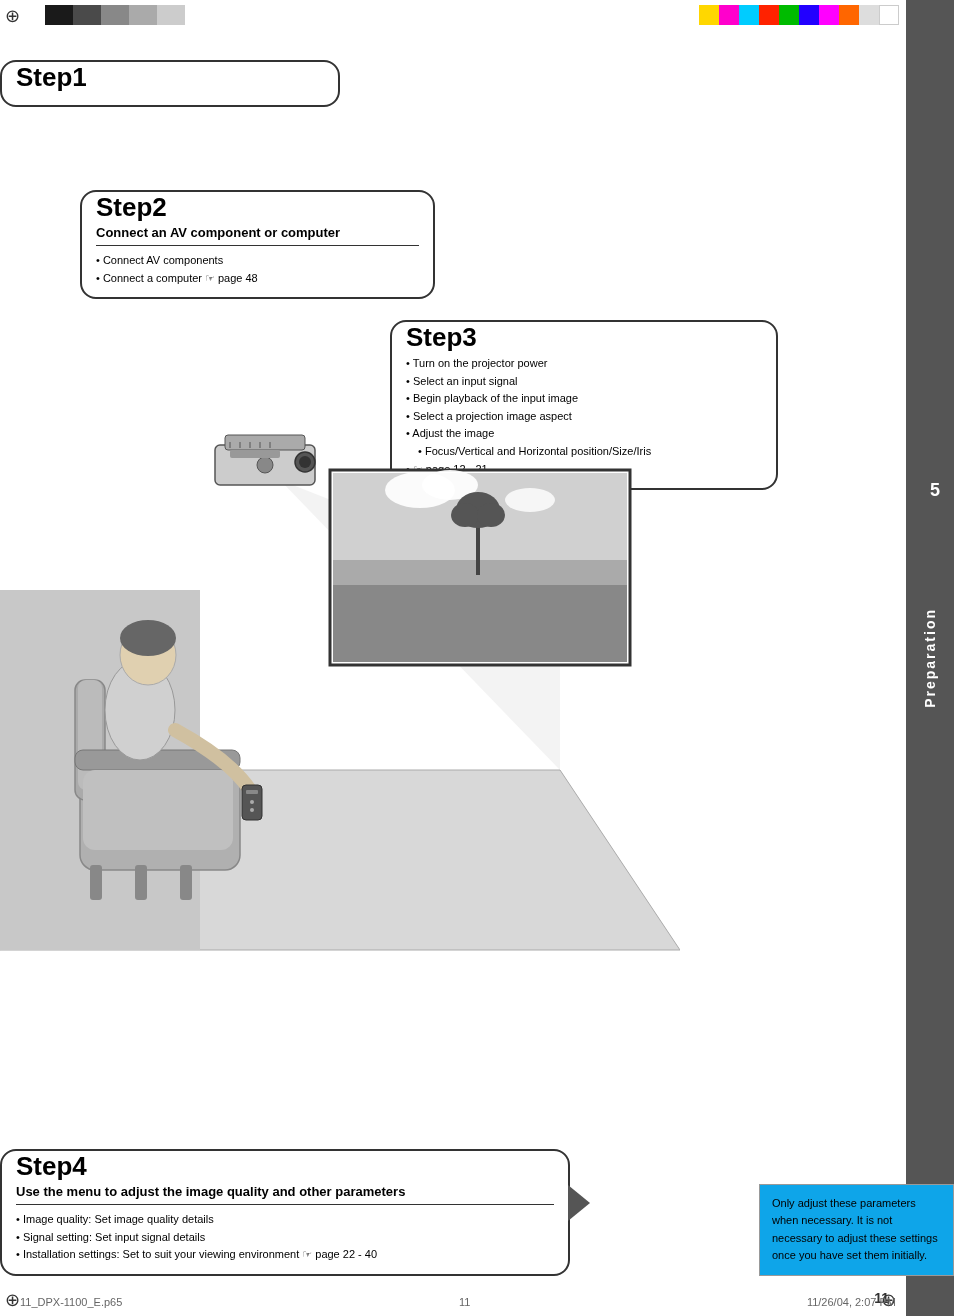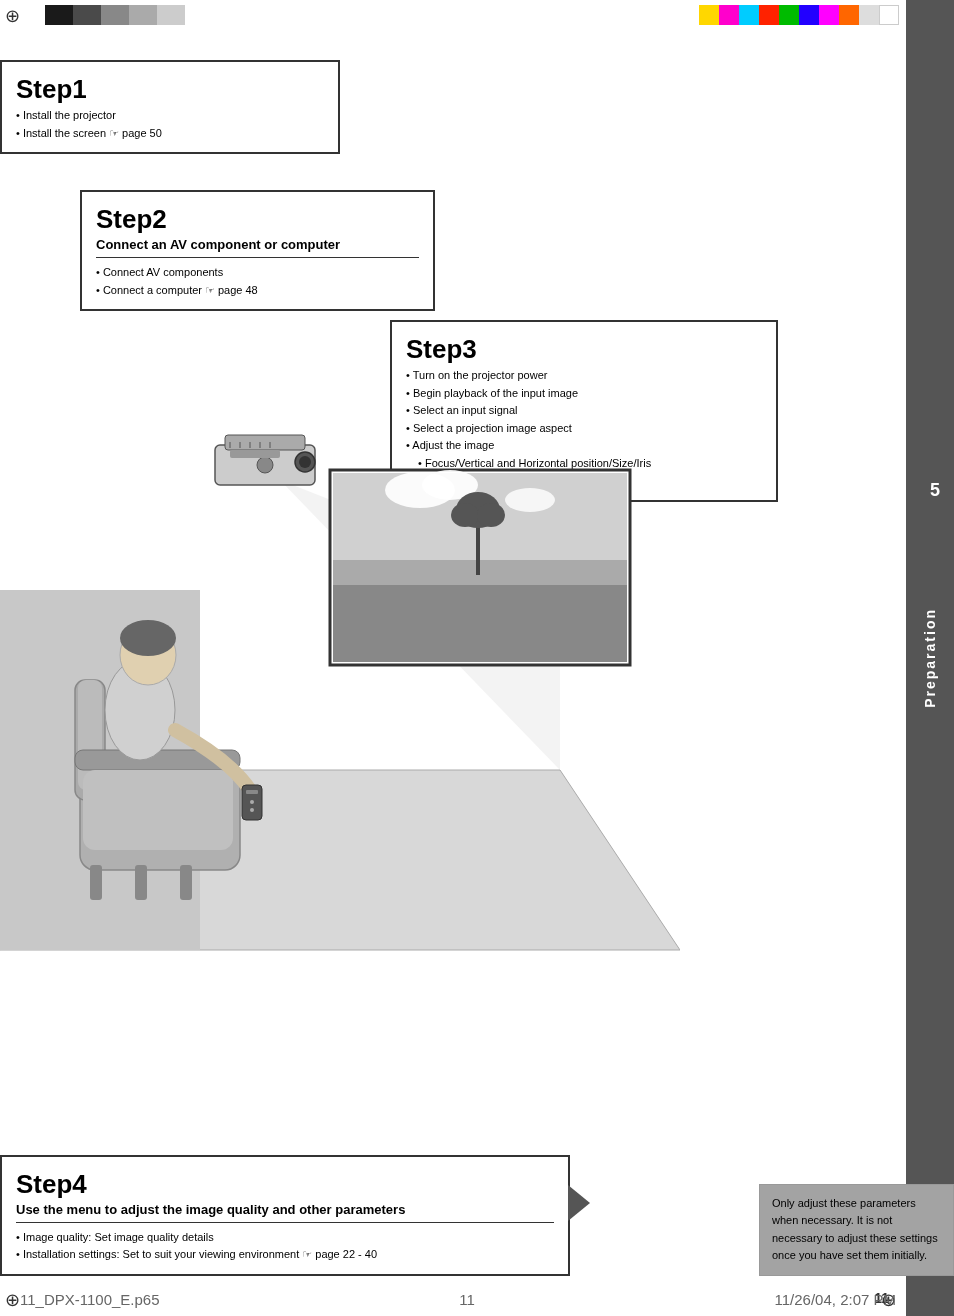--- a/index.html
+++ b/index.html
@@ -37,22 +37,22 @@
       top: 480px;
       right: 14px;
       color: white;
       font-size: 18px;
       font-weight: bold;
     }
 
     
     .step-box {
       border: 2px solid #333;
-      border-radius: 0;
-      padding: 12px 14px 10px 14px;
+      border-radius: 16px;
+      padding: 0 14px 10px 14px;
       background: white;
       position: absolute;
     }
 
     .step-title {
       font-size: 26px;
       font-weight: bold;
       margin-bottom: 2px;
     }
     .step-subtitle {
@@ -102,34 +102,34 @@
     
     .note-box {
       position: absolute;
       bottom: 40px;
       right: 0;
       width: 195px;
       border: 1px solid #999;
       padding: 10px 12px;
       font-size: 11px;
       line-height: 1.6;
-      background: #a3a3a3;
+      background: #0ea5e9;
       margin-left: 48px;
     }
 
     
     .bottom-bar {
       position: absolute;
       bottom: 8px;
       left: 20px;
       right: 58px;
       display: flex;
       justify-content: space-between;
       align-items: center;
-      font-size: 15px;
+      font-size: 11px;
       color: #666;
     }
 
     
     .page-number {
       position: absolute;
       bottom: 10px;
       right: 65px;
       font-size: 14px;
       font-weight: bold;
@@ -214,41 +214,37 @@
   <div class="cb" style="background:#ffffff;border:1px solid #ccc;"></div>
 </div>
 
 <div class="right-sidebar">
   <div class="sidebar-number">5</div>
   <div class="sidebar-text">Preparation</div>
 </div>
 
 <div class="step-box step1-box">
   <div class="step-title">Step1</div>
-  <ul class="step-items">
-    <li>Install the projector</li>
-    <li>Install the screen  ☞ page 50</li>
-  </ul>
 </div>
 
 <div class="step-box step2-box">
   <div class="step-title">Step2</div>
   <div class="step-subtitle">Connect an AV component or computer</div>
   <ul class="step-items">
     <li>Connect AV components</li>
     <li>Connect a computer  ☞ page 48</li>
   </ul>
 </div>
 
 <div class="step-box step3-box">
   <div class="step-title">Step3</div>
   <ul class="step-items">
     <li>Turn on the projector power</li>
+    <li>Select an input signal</li>
     <li>Begin playback of the input image</li>
-    <li>Select an input signal</li>
     <li>Select a projection image aspect</li>
     <li>Adjust the image</li>
     <li style="list-style:none;padding-left:12px;">Focus/Vertical and Horizontal position/Size/Iris</li>
     <li style="list-style:none;">☞ page 12 - 21</li>
   </ul>
 </div>
 
 <svg class="svg-illustration" viewBox="0 0 680 570" xmlns="http://www.w3.org/2000/svg">
 
   <polygon points="270,80 280,90 560,200 560,380 280,90" fill="#e8e8e8" opacity="0.5"></polygon>
@@ -313,20 +309,21 @@
   <rect x="246" y="400" width="12" height="4" rx="1" fill="#888"></rect>
   <circle cx="252" cy="412" r="2" fill="#aaa"></circle>
   <circle cx="252" cy="420" r="2" fill="#aaa"></circle>
 </svg>
 
 <div class="step-box step4-box">
   <div class="step-title">Step4</div>
   <div class="step-subtitle">Use the menu to adjust the image quality and other parameters</div>
   <ul class="step-items">
     <li>Image quality: Set image quality details</li>
+    <li>Signal setting: Set input signal details</li>
     <li>Installation settings: Set to suit your viewing environment  ☞ page 22 - 40</li>
   </ul>
 </div>
 
 <div class="arrow-shape"></div>
 
 <div class="note-box">
   <span>Only adjust these parameters when necessary.  It is not necessary to adjust these settings once you have set them initially.</span>
 </div>
 

